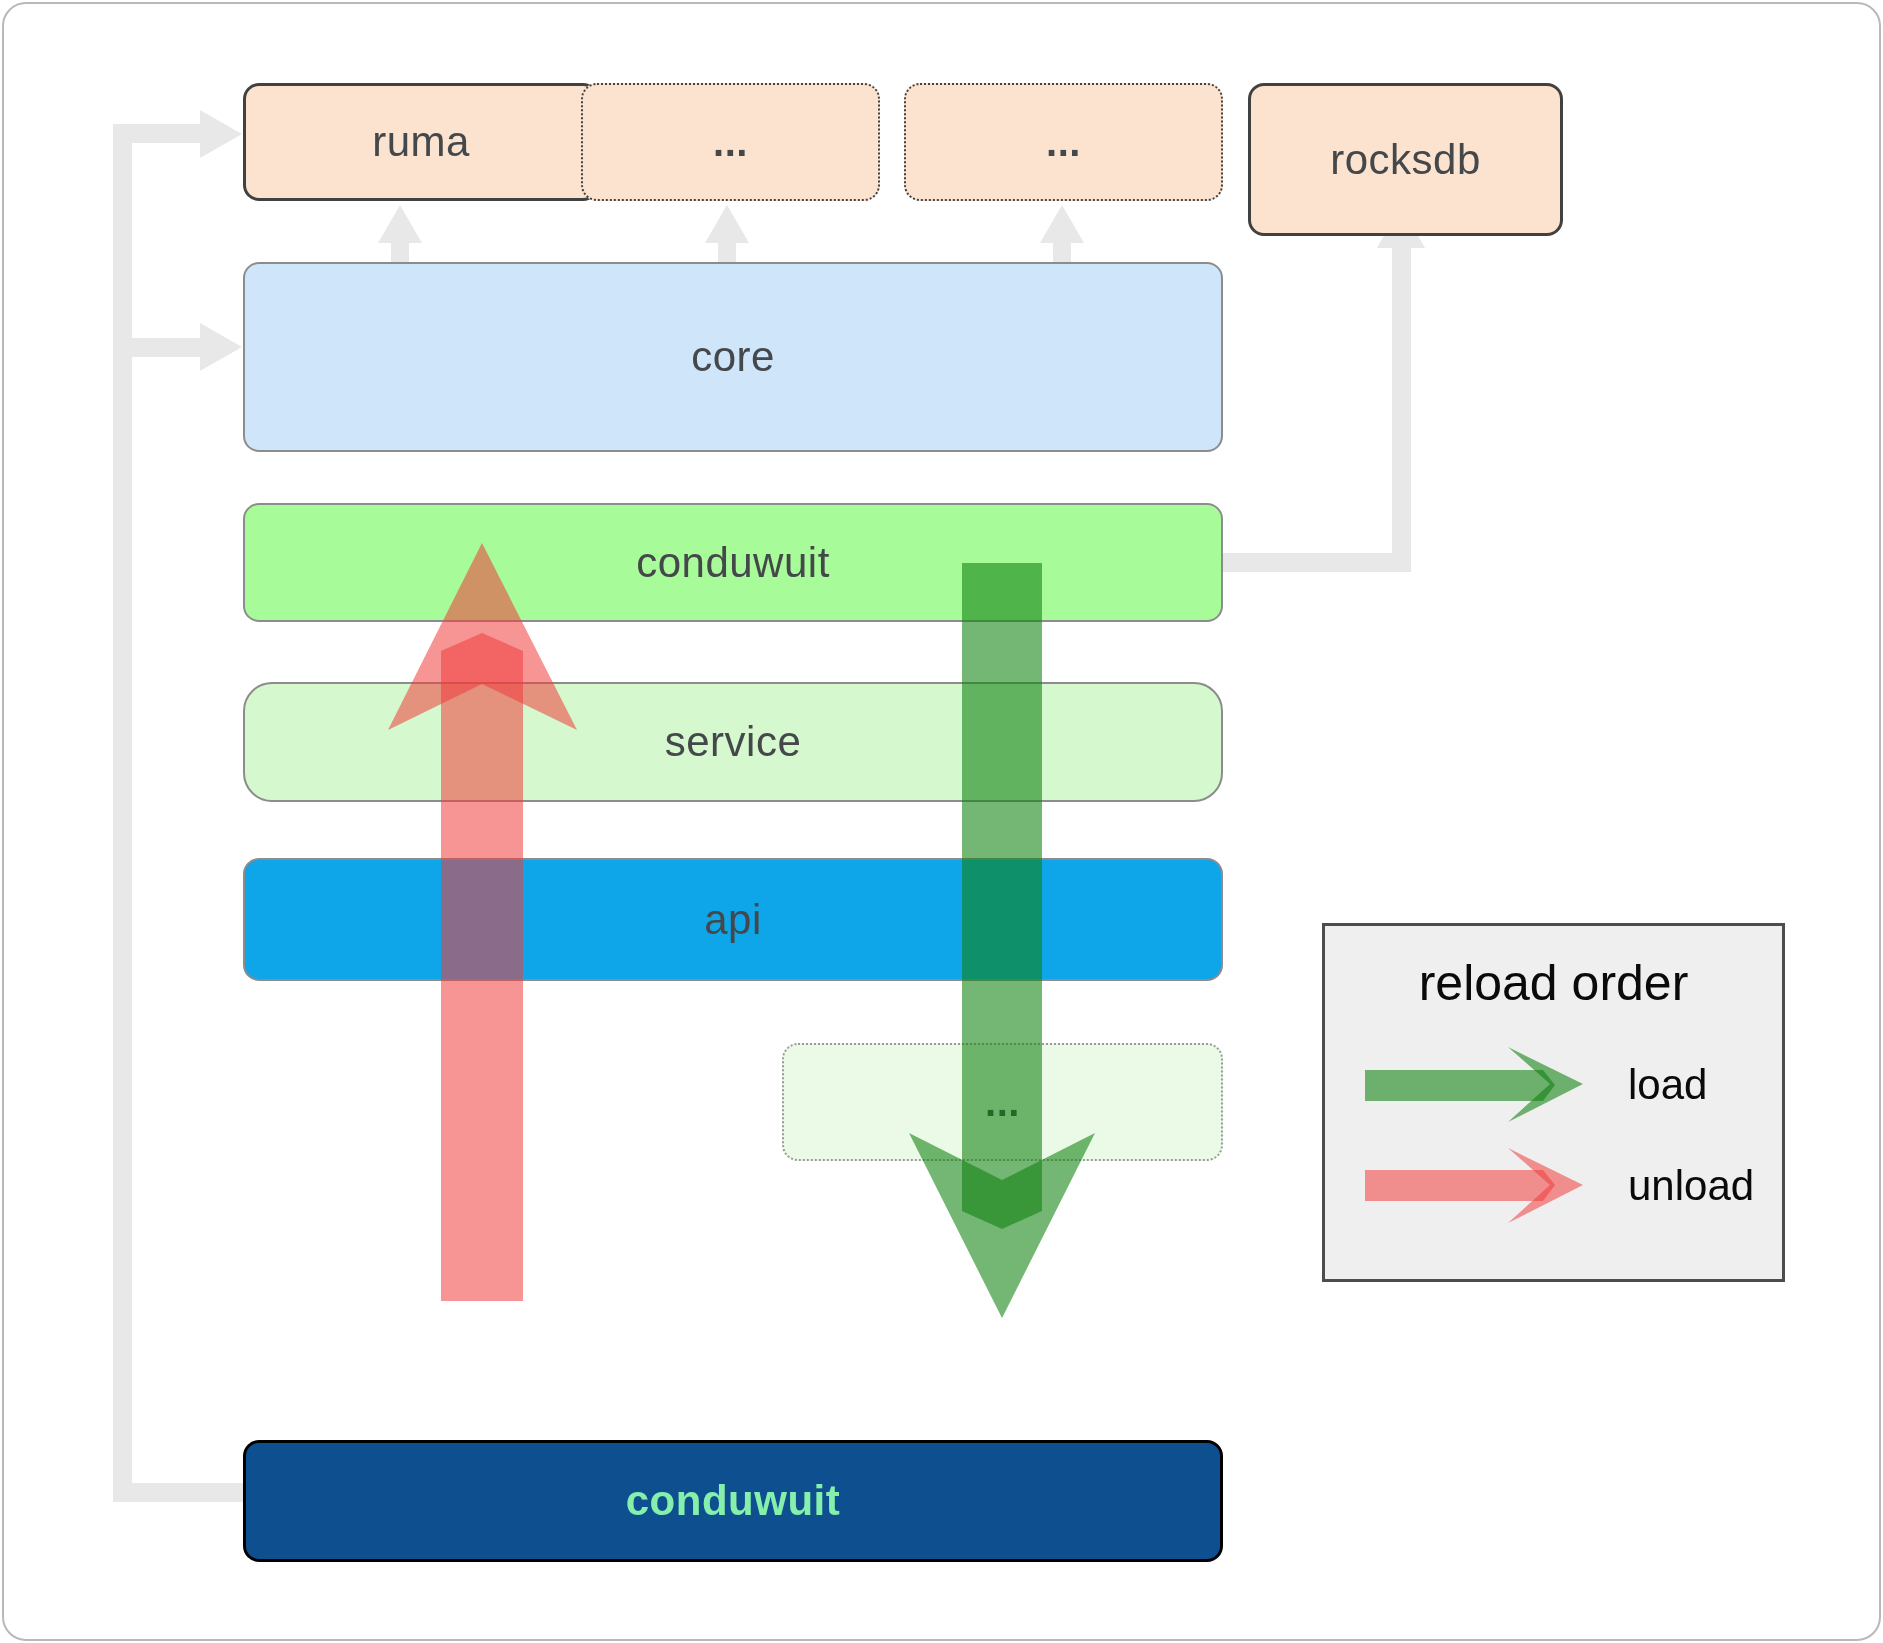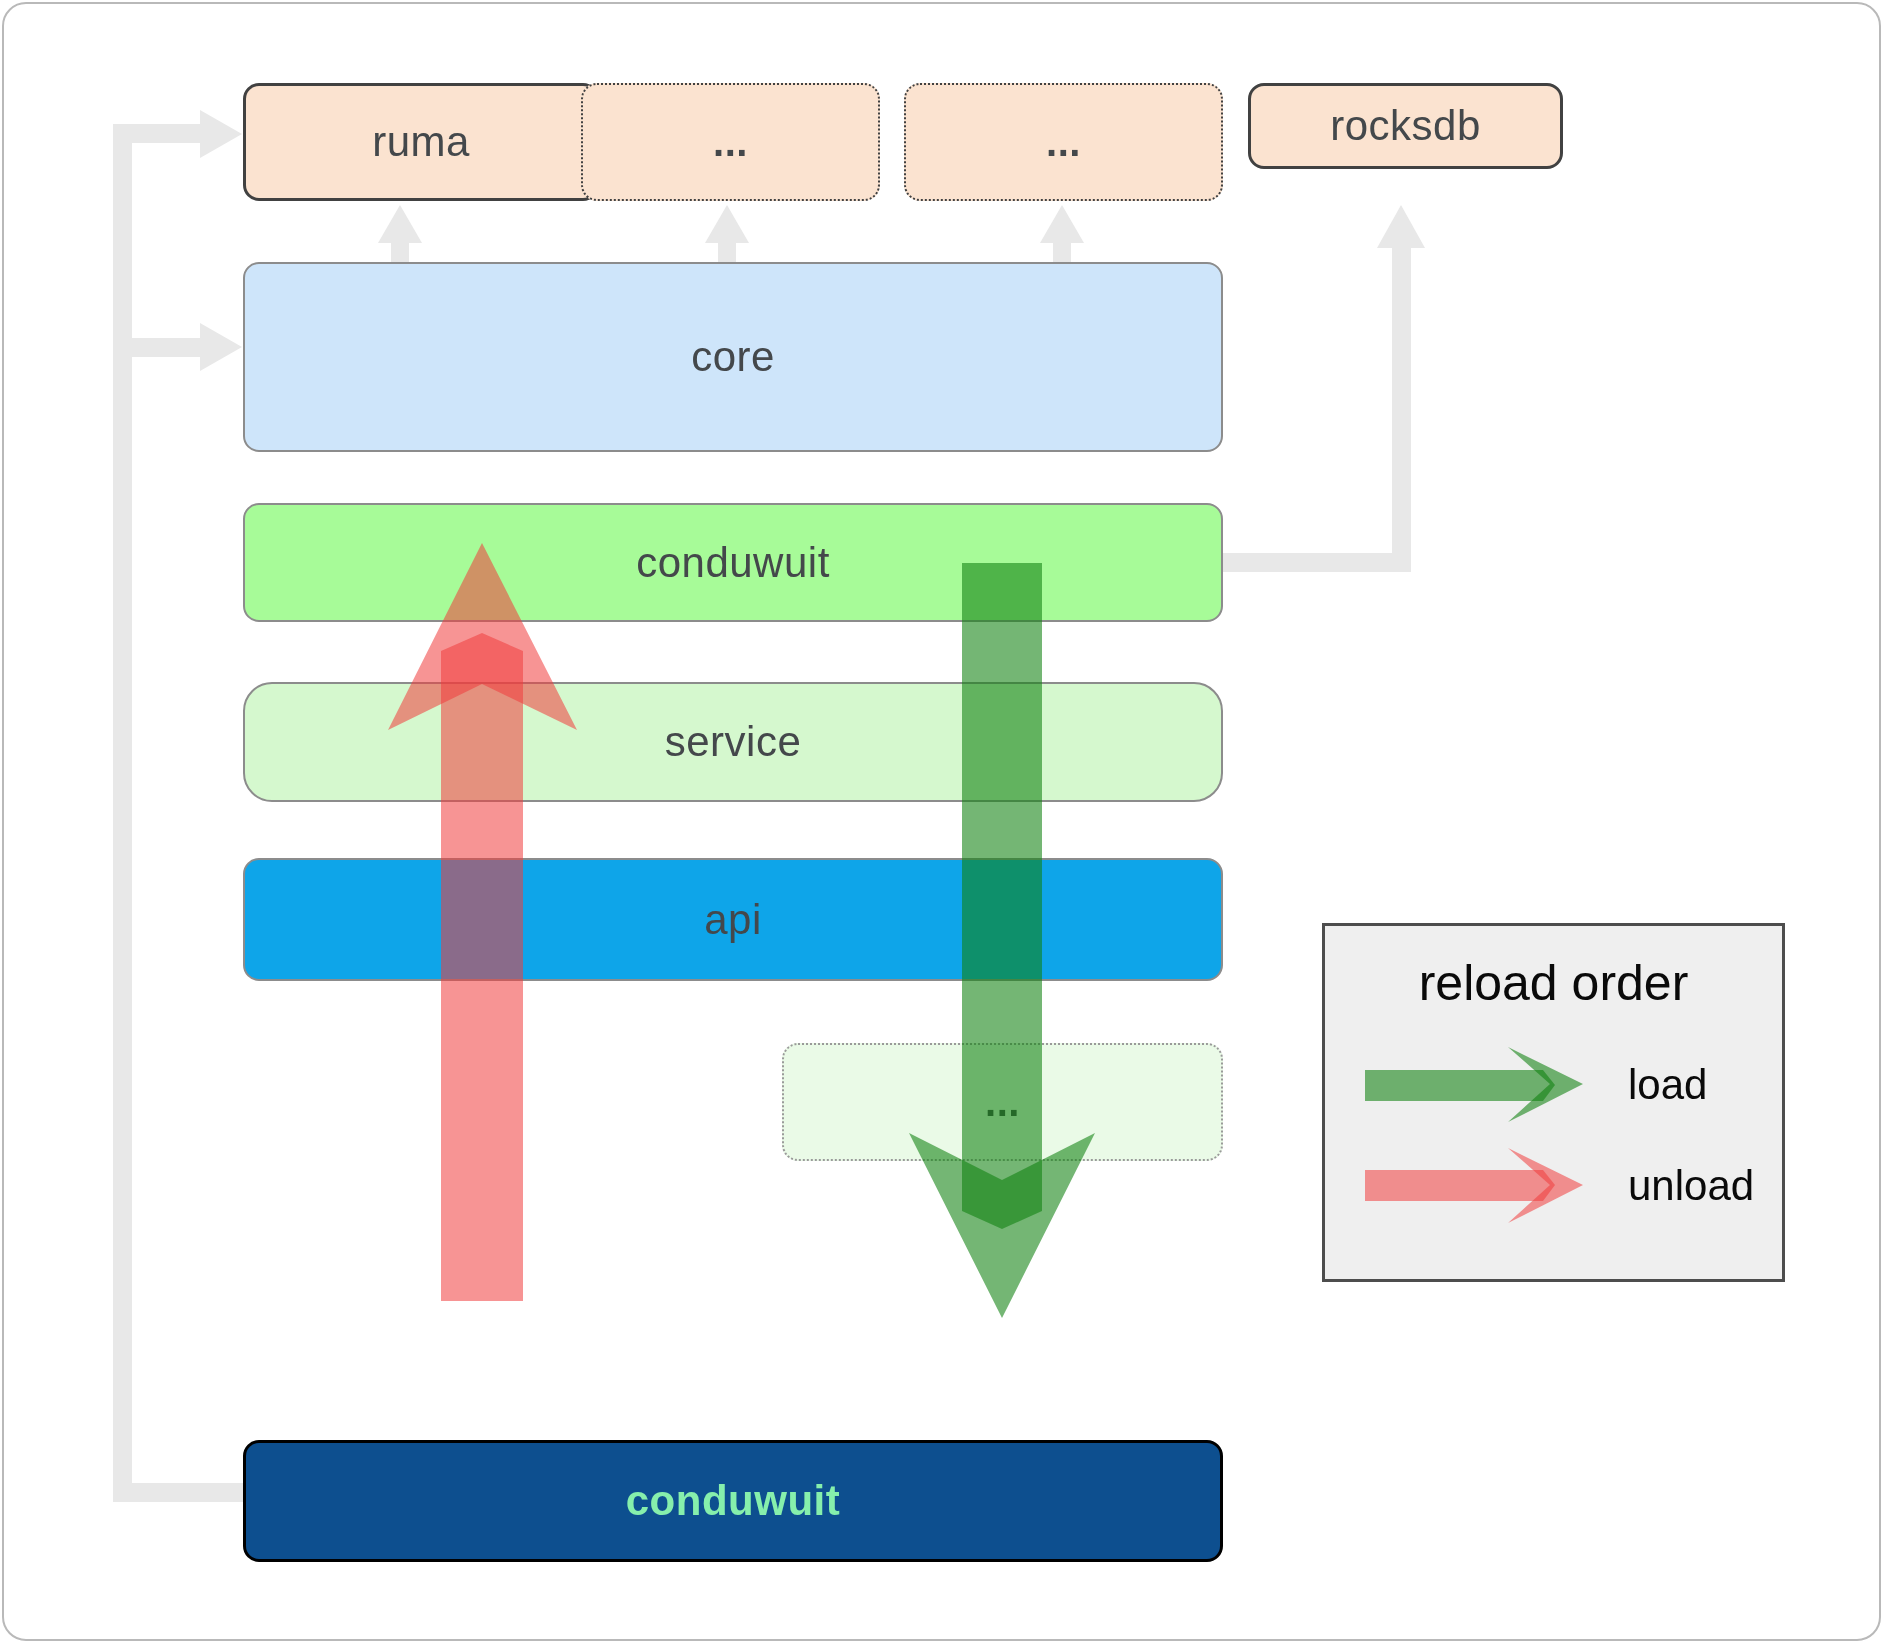--- a/index.html
+++ b/index.html
@@ -47,21 +47,21 @@
   .dots { font-weight: 700; font-size: 40px; }
 
   
   .dep       { background: #FBE3D0; }
   .dep.solid { border: 3px solid #414141; }
   .dep.dotted{ border: 2px dotted #414141; }
 
   #node-ruma    { left: 243px;  top: 83px; width: 356px; height: 118px; }
   #node-dep-a   { left: 581px;  top: 83px; width: 299px; height: 118px; }
   #node-dep-b   { left: 904px;  top: 83px; width: 319px; height: 118px; }
-  #node-rocksdb { left: 1248px; top: 83px; width: 315px; height: 86px; justify-content: center; }
+  #node-rocksdb { left: 1248px; top: 83px; width: 315px; height: 153px; justify-content: center; }
 
   
   .wide { left: 243px; width: 980px; border: 2px solid #8c8c8c; }
   #node-core     { top: 262px;  height: 190px; background: #CEE5FA; }
   #node-database { top: 503px;  height: 119px; background: #A7FB98; }
   #node-service  { top: 682px;  height: 120px; background: #D5F8CE; border-radius: 29px; }
   #node-api      { top: 858px;  height: 123px; background: #0ea5e9; }
   #node-router   { top: 1222px; height: 120px; background: #FFFFFF; }
   #node-conduwuit{
     top: 1440px; height: 122px;

